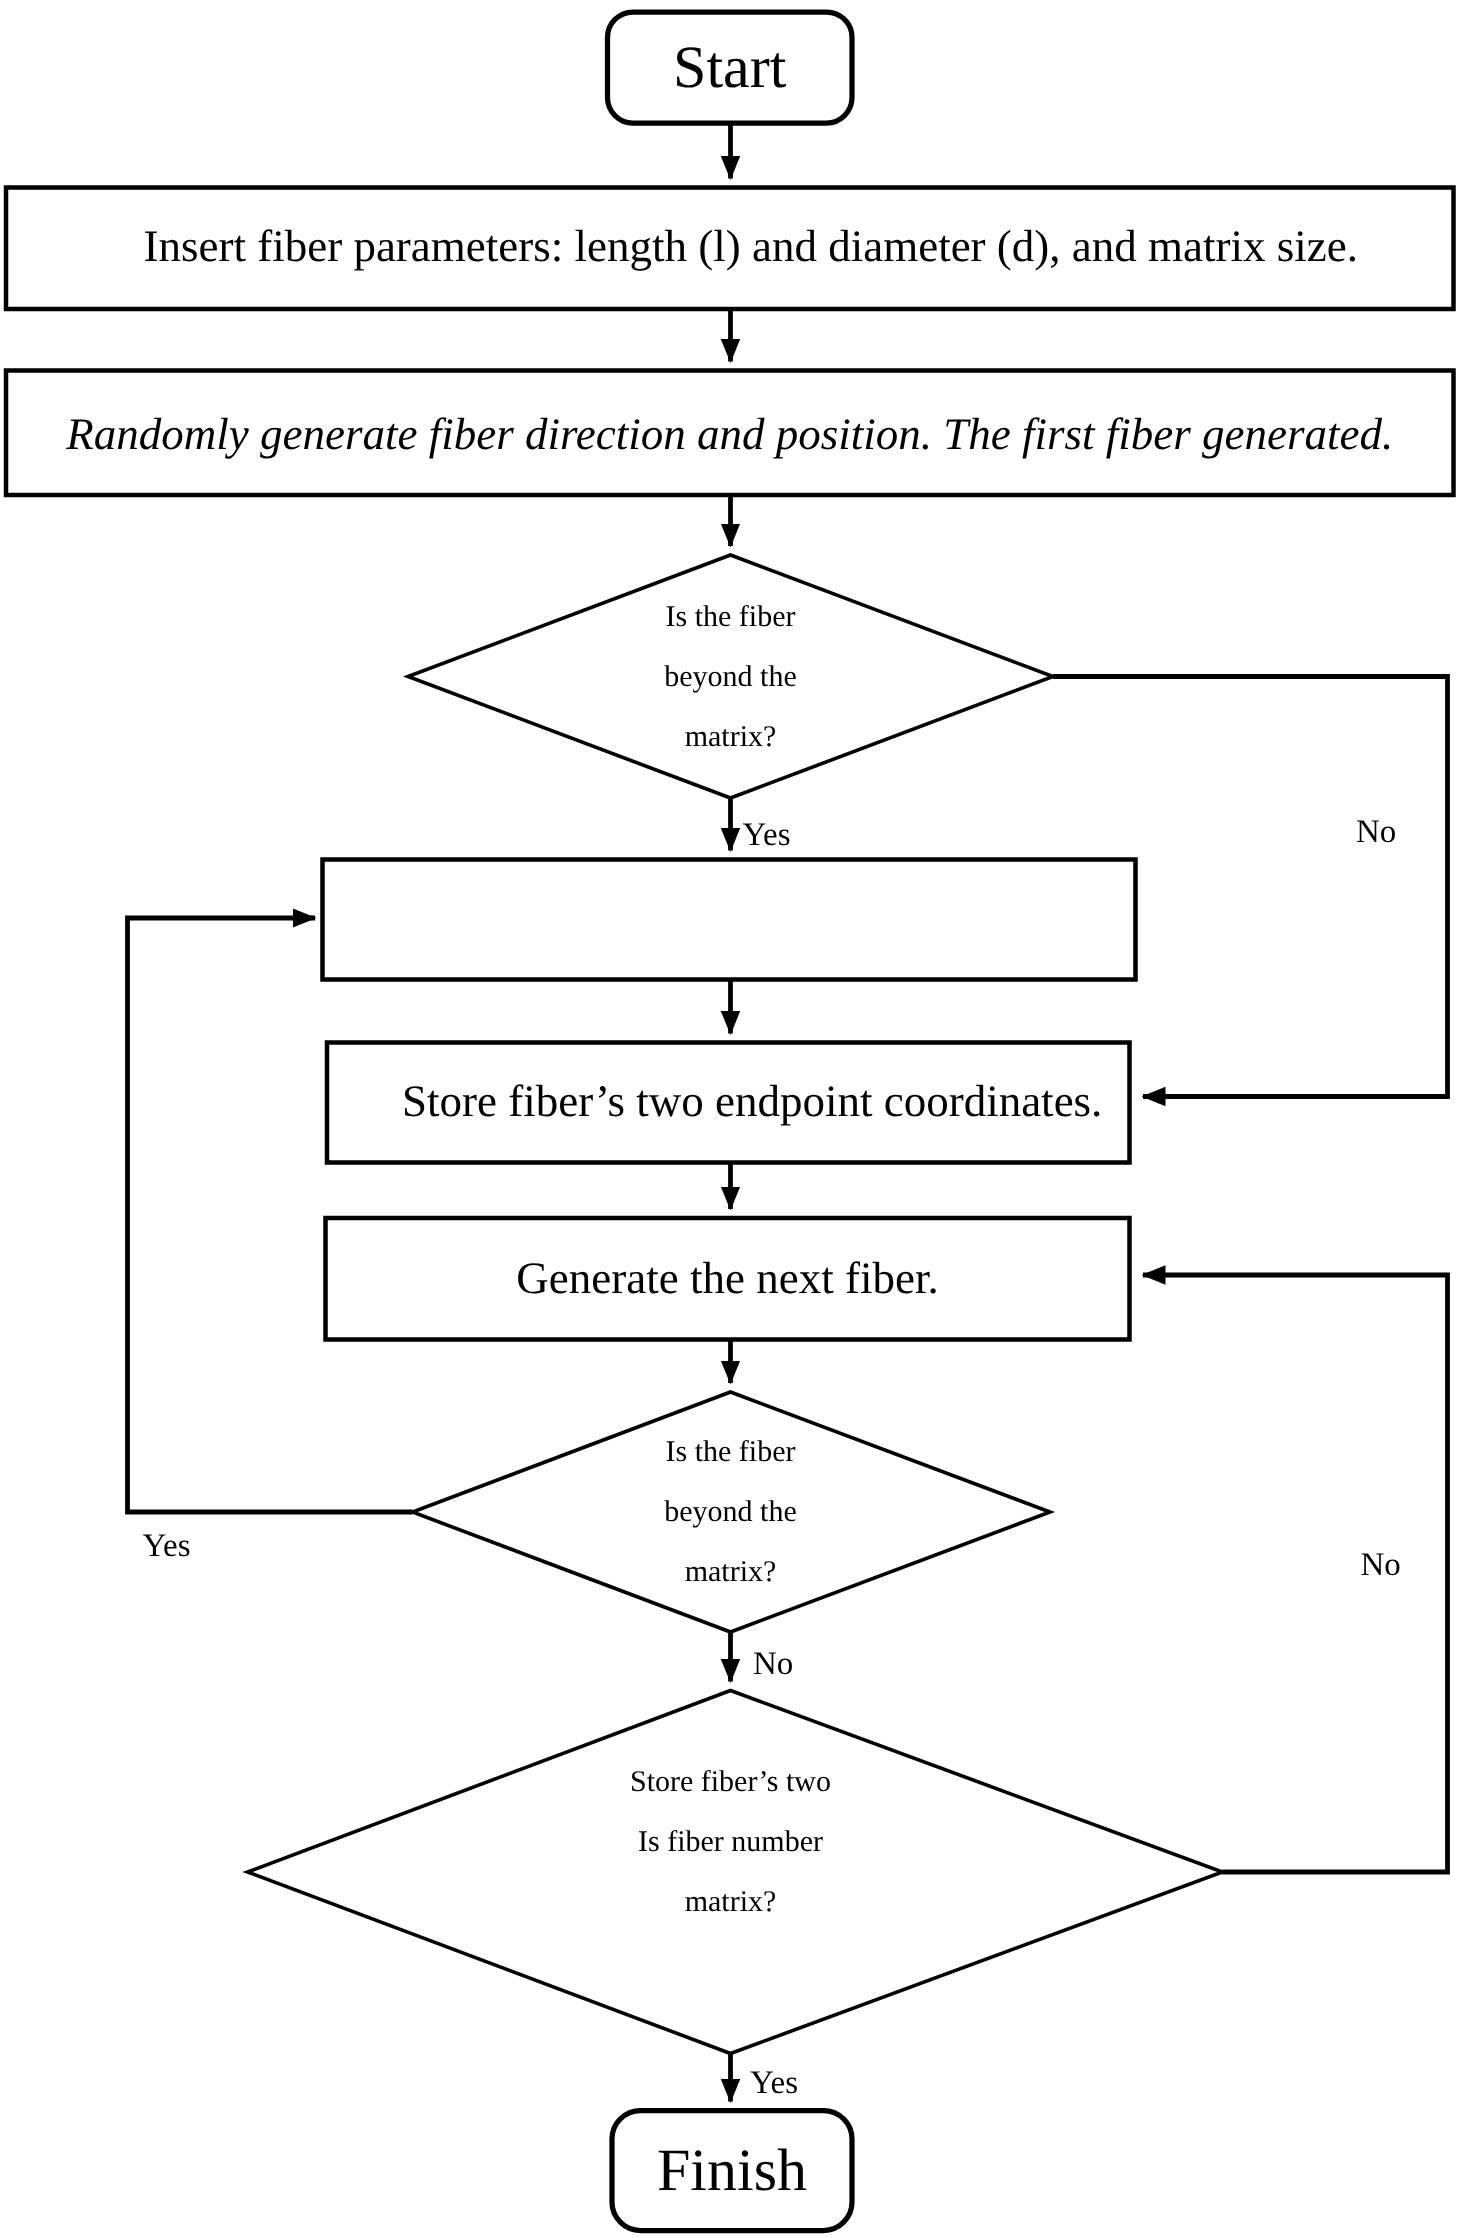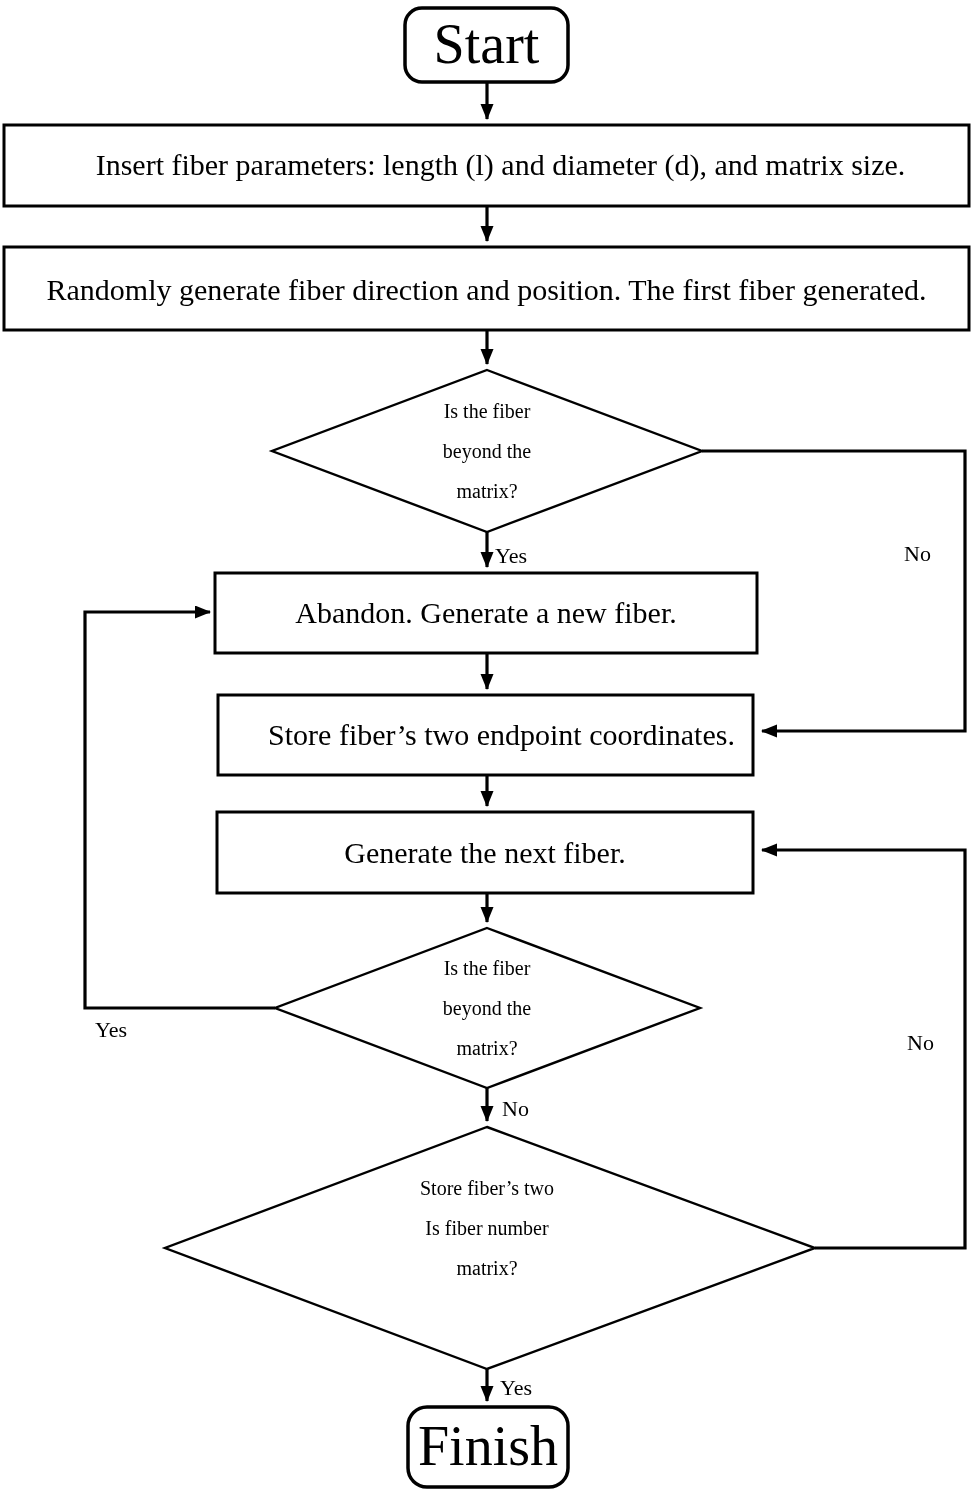--- a/index.html
+++ b/index.html
@@ -22,21 +22,21 @@
     font-size: 30px;
     line-height: 1.2;
     white-space: nowrap;
   }
   .node-text-block {
     position: absolute;
     text-align: center;
     font-size: 20px;
     line-height: 40px;
   }
-  .terminator-lbl { font-size: 56px; text-align: right; }
+  .terminator-lbl { font-size: 40px; text-align: right; }
   .edge-lbl {
     position: absolute;
     font-size: 22px;
     line-height: 34px;
     white-space: nowrap;
     font-family: Liberation Serif, serif;
   }
 </style>
 </head>
 <body>
@@ -74,29 +74,28 @@
     <rect x="217" y="812" width="536" height="81" fill="#ffffff" stroke="#000000" stroke-width="3"></rect>
     <polygon points="487,928 700,1008 487,1088 275,1008" fill="#ffffff" stroke="#000000" stroke-width="2.4"></polygon>
     <polygon points="487,1127 815,1248 487,1369 165,1248" fill="#ffffff" stroke="#000000" stroke-width="2.4"></polygon>
     <rect x="408" y="1407" width="160" height="80" rx="19" ry="19" fill="#ffffff" stroke="#000000" stroke-width="3.5"></rect>
   </svg>
 
   <div class="lbl terminator-lbl" style="left:405px; top:8px; width:163px; height:74px;">Start</div>
 
   <div class="lbl" style="left:18px; top:125px; width:965px; height:79px;">Insert fiber parameters: length (l) and diameter (d), and matrix size.</div>
 
-  <div class="lbl" style="left:4px; top:247px; width:965px; height:85px;">Randomly generate fiber direction and position. The first fiber generated.</div>
+  <div class="lbl" style="left:4px; top:247px; width:965px; height:85px;font-style:italic;">Randomly generate fiber direction and position. The first fiber generated.</div>
 
   <div class="node-text-block" style="left:337px; top:391px; width:300px;">
     <div>Is the fiber</div>
     <div>beyond the</div>
     <div>matrix?</div>
   </div>
 
-  <div class="lbl" style="left:215px; top:573px; width:542px; height:80px;">Abandon. Generate a new fiber.</div>
 
   <div class="lbl" style="left:234px; top:695px; width:535px; height:80px;">Store fiber’s two endpoint coordinates.</div>
 
   <div class="lbl" style="left:217px; top:812px; width:536px; height:81px;">Generate the next fiber.</div>
 
   <div class="node-text-block" style="left:337px; top:948px; width:300px;">
     <div>Is the fiber</div>
     <div>beyond the</div>
     <div>matrix?</div>
   </div>

